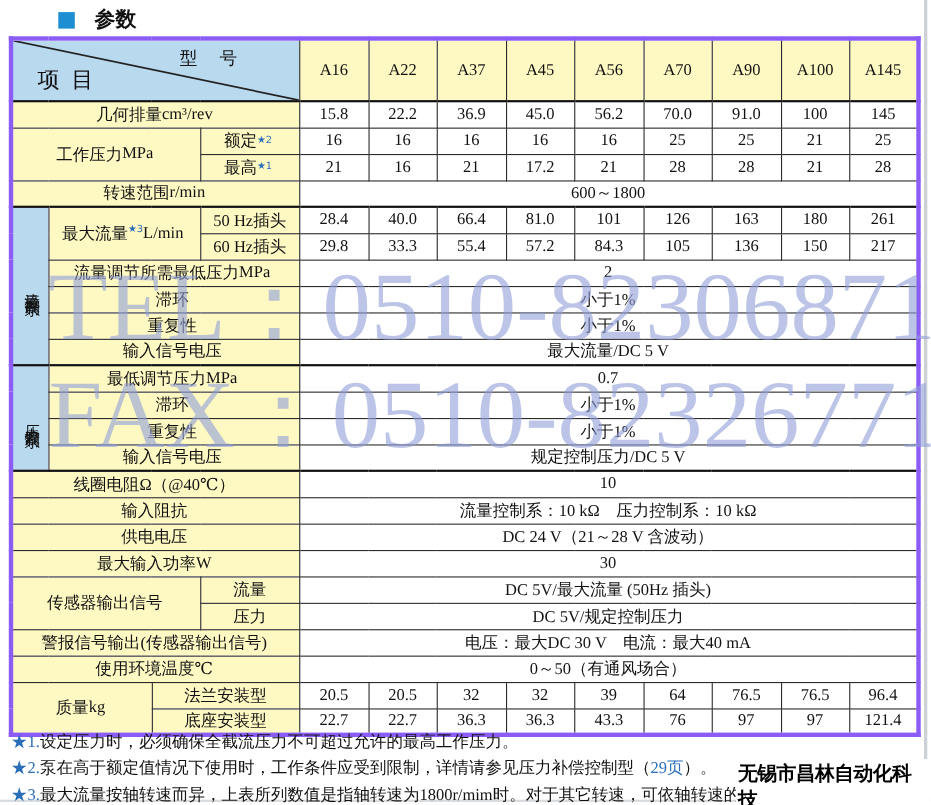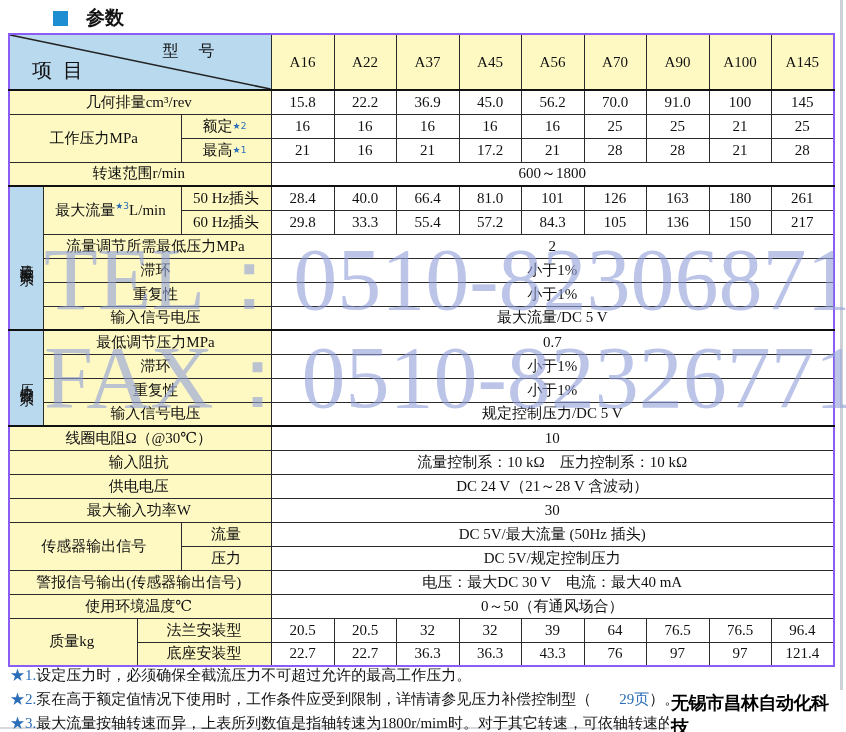--- a/index.html
+++ b/index.html
@@ -15,21 +15,21 @@
   .edge-r { position:absolute; top:0; right:3px; width:3px; height:100%; background:#cdd1d5; }
   .edge-b { position:absolute; left:0; bottom:3px; width:100%; height:2px; background:#d8dbde; }
 
   
   .title { position:absolute; top:5px; left:10px; display:flex; align-items:center; gap:18px;
            font-family:"DejaVu Sans","Liberation Sans",sans-serif; font-weight:bold; font-size:19px; color:#111;margin-left:43px; }
   .title .sq { width:15px; height:15px; background:#1d8ed2; }
 
   
   table.spec { position:absolute; left:8px; top:33px; border-collapse:collapse; table-layout:fixed;
-               border:2px solid #8b5cf6; background:#fff; }
+               border:4px solid #8b5cf6; background:#fff; }
   td { border:1px solid #2b2b2b; height:24px; padding:0; font-size:15px; color:#111;
        text-align:center; vertical-align:middle; overflow:hidden; white-space:nowrap; }
   tr.sect td { border-top:2px solid #111; }
   td.blue { background:#fef9c3; }
   .lr { display:flex; justify-content:center; align-items:center; padding:0 12px 0 9px; }
   .lr .u { font-size:15px; }
   td.vert { background:#b9d9ef; font-size:14px; writing-mode:vertical-rl; text-orientation:upright;
             letter-spacing:2px; padding:2px 0; }
   .star { color:#2a6db8; font-size:9px; font-family:"DejaVu Sans",sans-serif; }
   sup.star { vertical-align:super; line-height:0; }
@@ -45,21 +45,21 @@
   .wm { position:absolute; left:44px; font-size:88px; line-height:1;
         font-family:"Liberation Serif","DejaVu Serif",serif;
         color:rgba(143,158,217,0.60); letter-spacing:0px; white-space:nowrap;
         pointer-events:none; z-index:5; }
   #wm-tel { top:236px; }
   #wm-fax { top:334px; }
 
   
   .notes { position:absolute; left:10px; top:663px; font-size:15px; line-height:24px; color:#111; width:836px; }
   .notes .mk { color:#2a6db8; }
-  .notes .lk { color:#2a6db8;margin-left:28px; }
+  .notes .lk { color:#2a6db8; }
 
   
   .company { position:absolute; left:669px; top:690px; z-index:6;
              font-family:"DejaVu Sans","Liberation Sans",sans-serif; font-weight:bold;
              font-size:18px; letter-spacing:-0.5px; color:#000; background:#fff; padding:1px 2px; }
 </style>
 </head>
 <body>
 
 <div class="edge-r"></div>
@@ -276,21 +276,21 @@
             <span>输入信号电压</span>
           </div>
     </td>
     <td class="val" colspan="9">规定控制压力/DC 5 V</td>
   </tr>
 
   <tr class="sect">
     <td class="blue" colspan="4">
       <div class="lr">
             <span>线圈电阻</span>
-            <span class="u">Ω（@30℃）</span>
+            <span class="u">Ω（@40℃）</span>
           </div>
     </td>
     <td class="val" colspan="9">10</td>
   </tr>
 
   <tr>
     <td class="blue" colspan="4">
       <div class="lr">
             <span>输入阻抗</span>
           </div>

